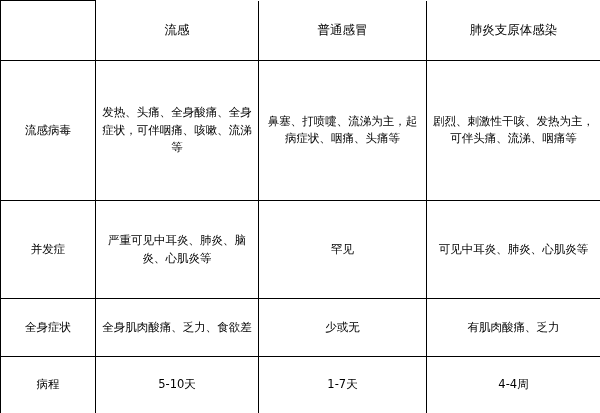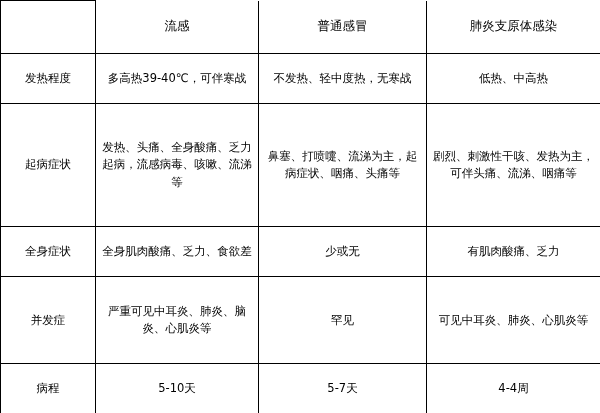--- a/index.html
+++ b/index.html
@@ -75,48 +75,42 @@
   <tbody>
     <tr class="head">
       <td class="corner"></td>
       <td class="headcell first">流感</td>
       <td class="headcell">普通感冒</td>
       <td class="headcell lastcol">肺炎支原体感染</td>
     </tr>
 
 
 
+
     <tr>
-      <td class="rowlabel">发热程度</td>
-      <td>多高热39-40℃，可伴寒战</td>
-      <td>不发热、轻中度热，无寒战</td>
-      <td class="lastcol">低热、中高热</td>
+      <td class="rowlabel">流感病毒</td>
+      <td>发热、头痛、全身酸痛、全身症状，可伴咽痛、咳嗽、流涕等</td>
+      <td>鼻塞、打喷嚏、流涕为主，起病症状、咽痛、头痛等</td>
+      <td class="lastcol">剧烈、刺激性干咳、发热为主，可伴头痛、流涕、咽痛等</td>
     </tr>
 
     <tr>
-      <td class="rowlabel">起病症状</td>
-      <td>发热、头痛、全身酸痛、乏力起病，流感病毒、咳嗽、流涕等</td>
-      <td>鼻塞、打喷嚏、流涕为主，起病症状、咽痛、头痛等</td>
-      <td class="lastcol">剧烈、刺激性干咳、发热为主，可伴头痛、流涕、咽痛等</td>
+      <td class="rowlabel">并发症</td>
+      <td>严重可见中耳炎、肺炎、脑炎、心肌炎等</td>
+      <td>罕见</td>
+      <td class="lastcol">可见中耳炎、肺炎、心肌炎等</td>
     </tr>
 
     <tr>
       <td class="rowlabel">全身症状</td>
       <td>全身肌肉酸痛、乏力、食欲差</td>
       <td>少或无</td>
       <td class="lastcol">有肌肉酸痛、乏力</td>
     </tr>
 
-    <tr>
-      <td class="rowlabel">并发症</td>
-      <td>严重可见中耳炎、肺炎、脑炎、心肌炎等</td>
-      <td>罕见</td>
-      <td class="lastcol">可见中耳炎、肺炎、心肌炎等</td>
-    </tr>
-
     <tr class="lastrow">
       <td class="rowlabel">病程</td>
       <td>5-10天</td>
-      <td>5-7天</td>
+      <td>1-7天</td>
       <td class="lastcol">4-4周</td>
     </tr>
   </tbody>
 </table>
 
 </body></html>

